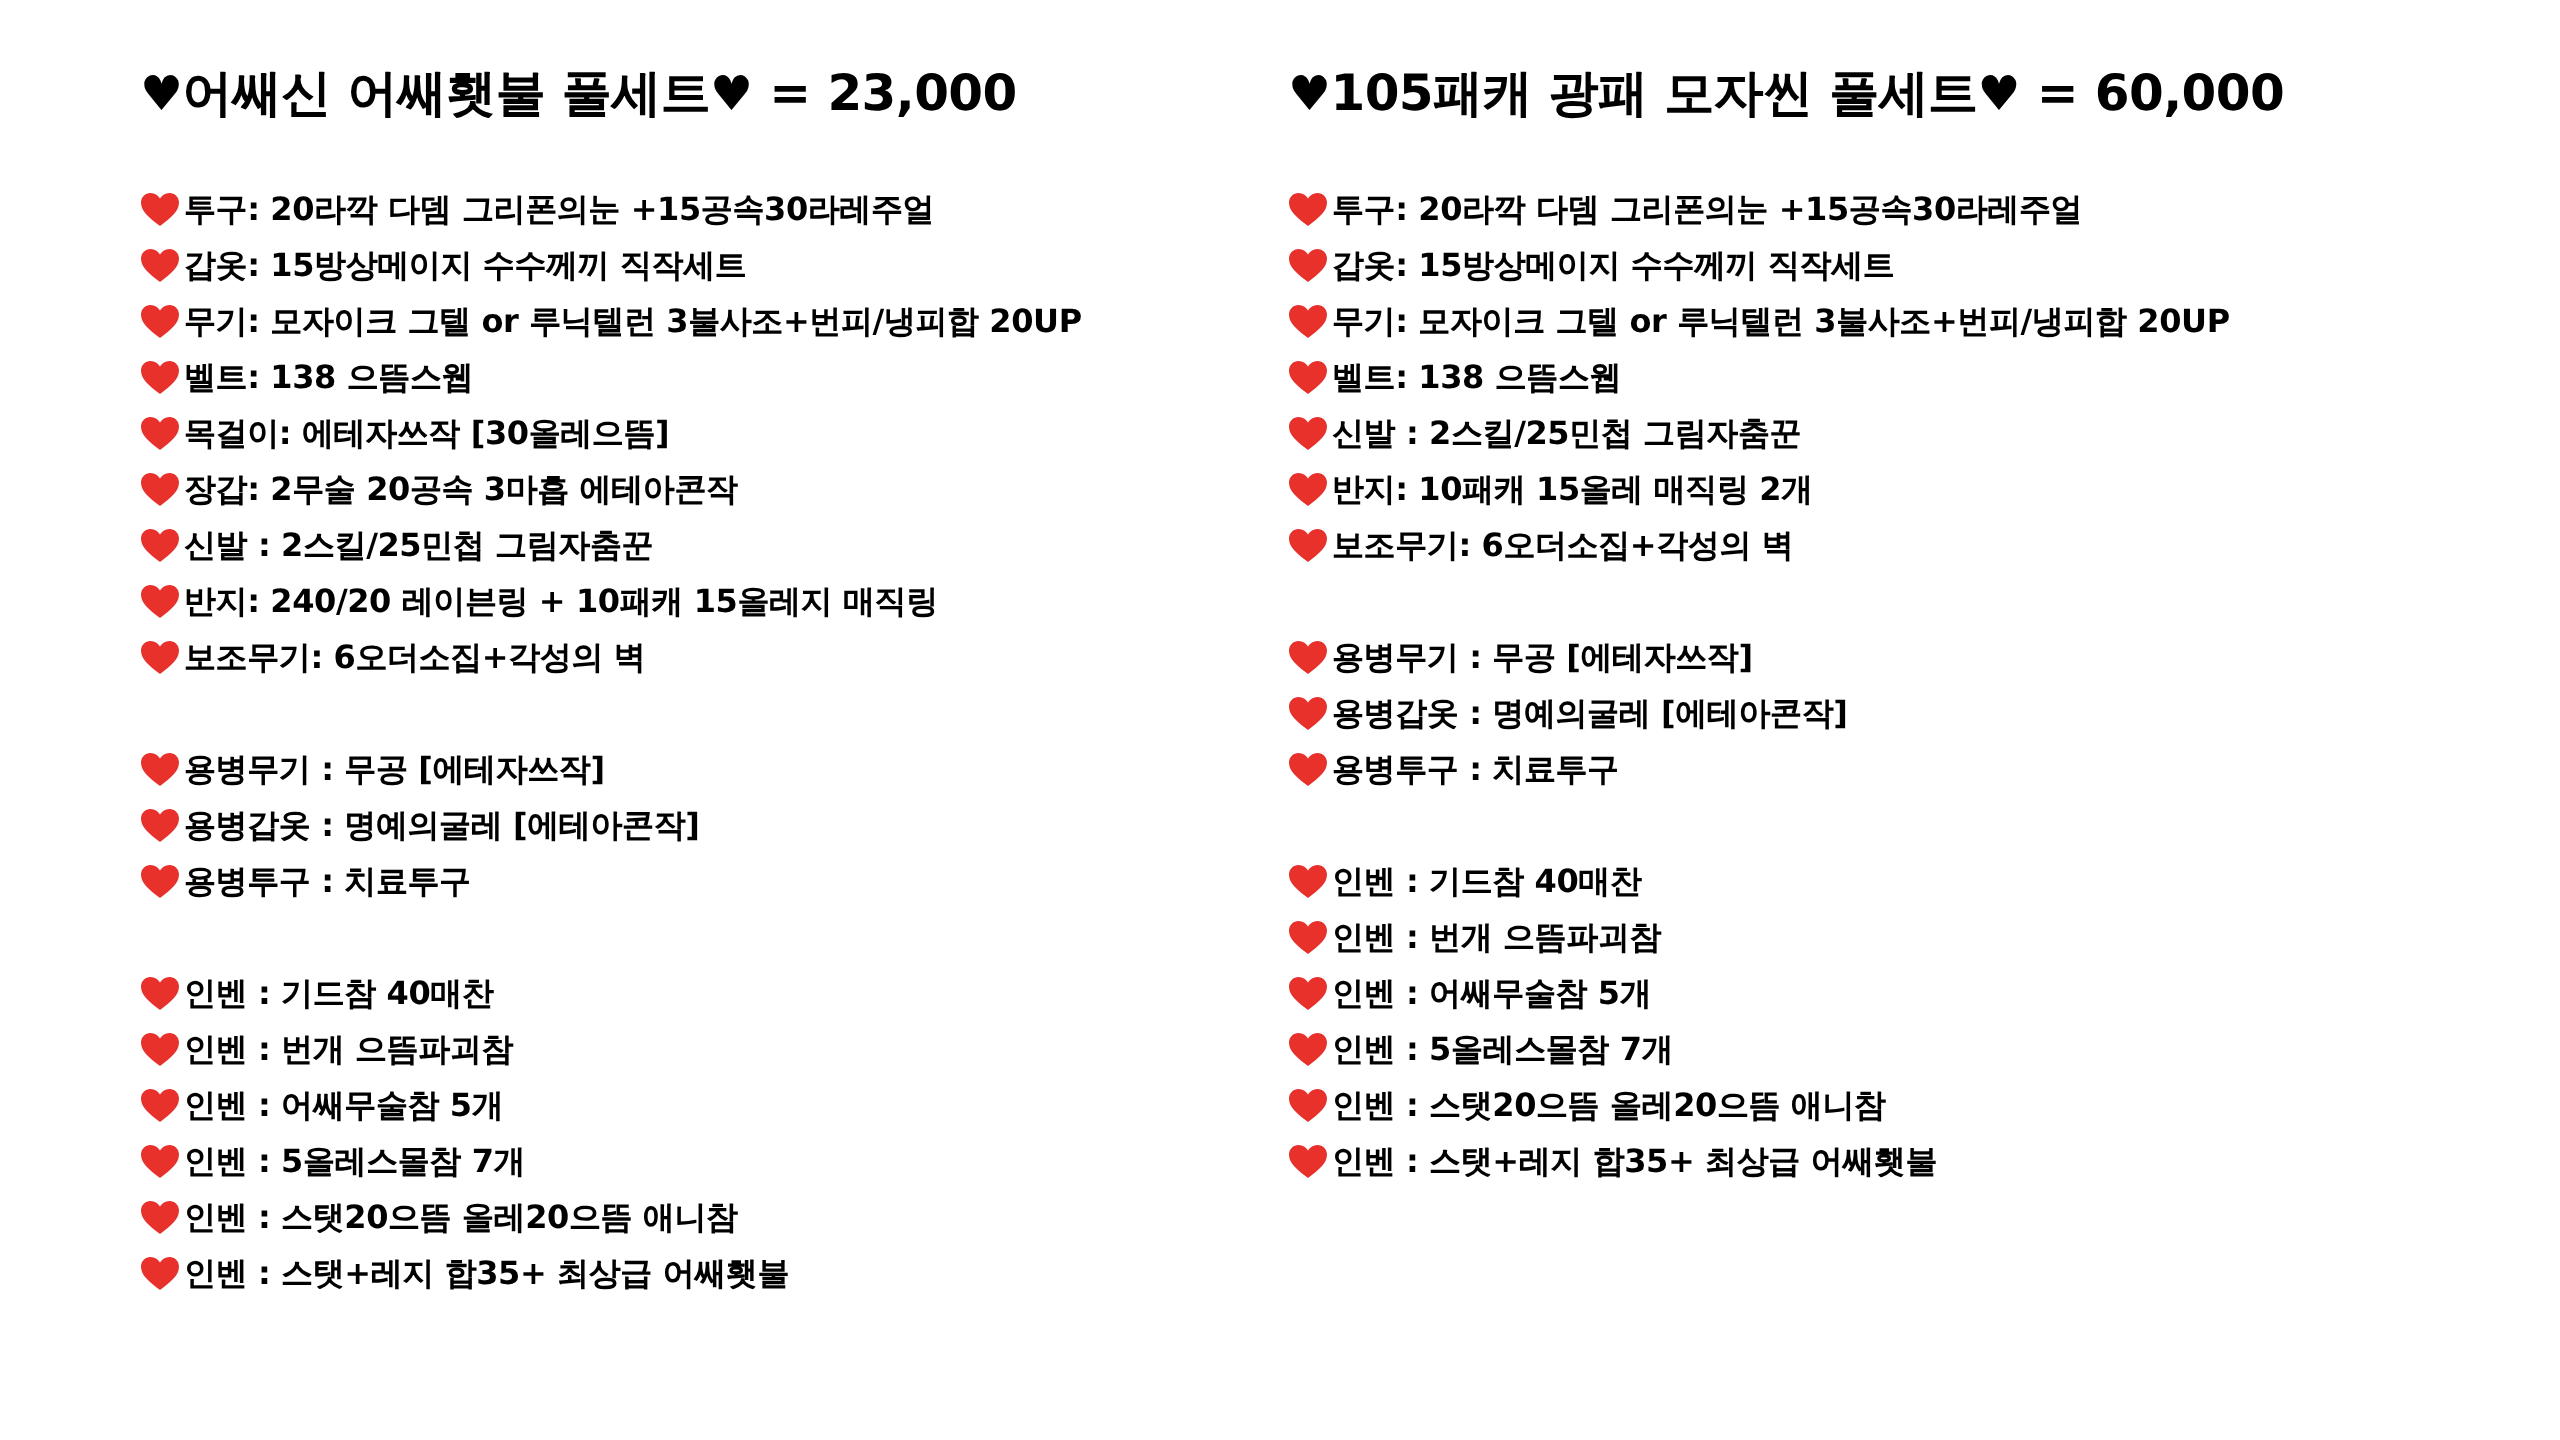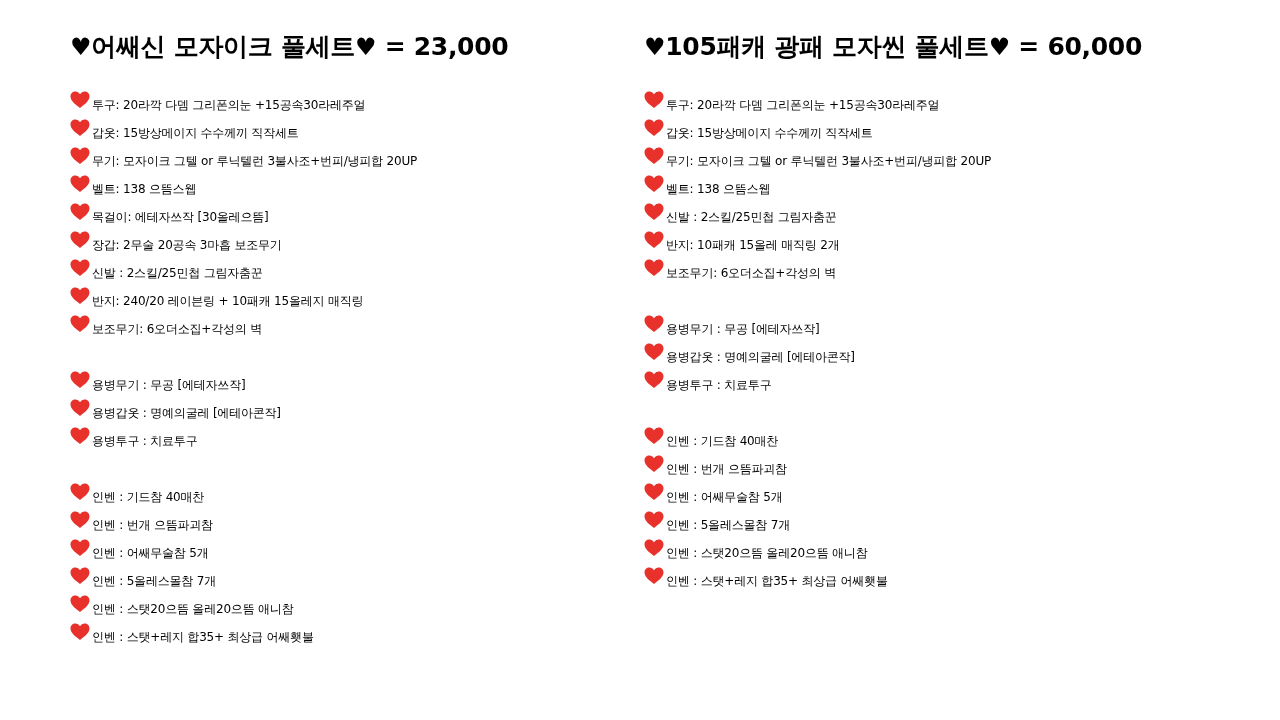--- a/index.html
+++ b/index.html
@@ -34,46 +34,46 @@
       font-size: 24px;
     }
     .list {
       margin: 0;
       padding: 0;
       list-style: none;
     }
     .item {
       height: 28px;
       line-height: 28px;
-      font-size: 12px;
-      font-weight: normal;
+      font-size: 16px;
+      font-weight: bold;
       white-space: nowrap;
       display: flex;
-      align-items: flex-start;
+      align-items: center;
       letter-spacing: -0.2px;
     }
     .gap {
       height: 28px;
     }
     .heart {
       display: inline-block;
       width: 20px;
       height: 18px;
       margin-right: 2px;
       flex: 0 0 auto;
     }
     .heart svg {
       display: block;
     }
   </style>
 </head>
 <body>
 
 <section class="column col-left">
-  <h1 class="title"><span class="black-heart">♥</span><span>어쌔신 모자이크 풀세트</span><span class="black-heart">♥</span><span> = 23,000</span></h1>
+  <h1 class="title"><span class="black-heart">♥</span><span>어쌔신 어쌔횃불 풀세트</span><span class="black-heart">♥</span><span> = 23,000</span></h1>
 
   <ul class="list">
     <li class="item">
         <span class="heart">
           <svg width="20" height="18" viewBox="0 0 20 18">
             <path d="M10 17 C4 12.5 0.5 9.5 0.5 5.3 C0.5 2.6 2.6 0.5 5.3 0.5 C7.3 0.5 9 1.6 10 3.3 C11 1.6 12.7 0.5 14.7 0.5 C17.4 0.5 19.5 2.6 19.5 5.3 C19.5 9.5 16 12.5 10 17 Z" fill="#E8312B"></path>
           </svg>
         </span>
         <span>투구: 20라깍 다뎀 그리폰의눈 +15공속30라레주얼</span>
       </li>
@@ -108,21 +108,21 @@
           </svg>
         </span>
         <span>목걸이: 에테자쓰작 [30올레으뜸]</span>
       </li>
     <li class="item">
         <span class="heart">
           <svg width="20" height="18" viewBox="0 0 20 18">
             <path d="M10 17 C4 12.5 0.5 9.5 0.5 5.3 C0.5 2.6 2.6 0.5 5.3 0.5 C7.3 0.5 9 1.6 10 3.3 C11 1.6 12.7 0.5 14.7 0.5 C17.4 0.5 19.5 2.6 19.5 5.3 C19.5 9.5 16 12.5 10 17 Z" fill="#E8312B"></path>
           </svg>
         </span>
-        <span>장갑: 2무술 20공속 3마흡 보조무기</span>
+        <span>장갑: 2무술 20공속 3마흡 에테아콘작</span>
       </li>
     <li class="item">
         <span class="heart">
           <svg width="20" height="18" viewBox="0 0 20 18">
             <path d="M10 17 C4 12.5 0.5 9.5 0.5 5.3 C0.5 2.6 2.6 0.5 5.3 0.5 C7.3 0.5 9 1.6 10 3.3 C11 1.6 12.7 0.5 14.7 0.5 C17.4 0.5 19.5 2.6 19.5 5.3 C19.5 9.5 16 12.5 10 17 Z" fill="#E8312B"></path>
           </svg>
         </span>
         <span>신발 : 2스킬/25민첩 그림자춤꾼</span>
       </li>
     <li class="item">

